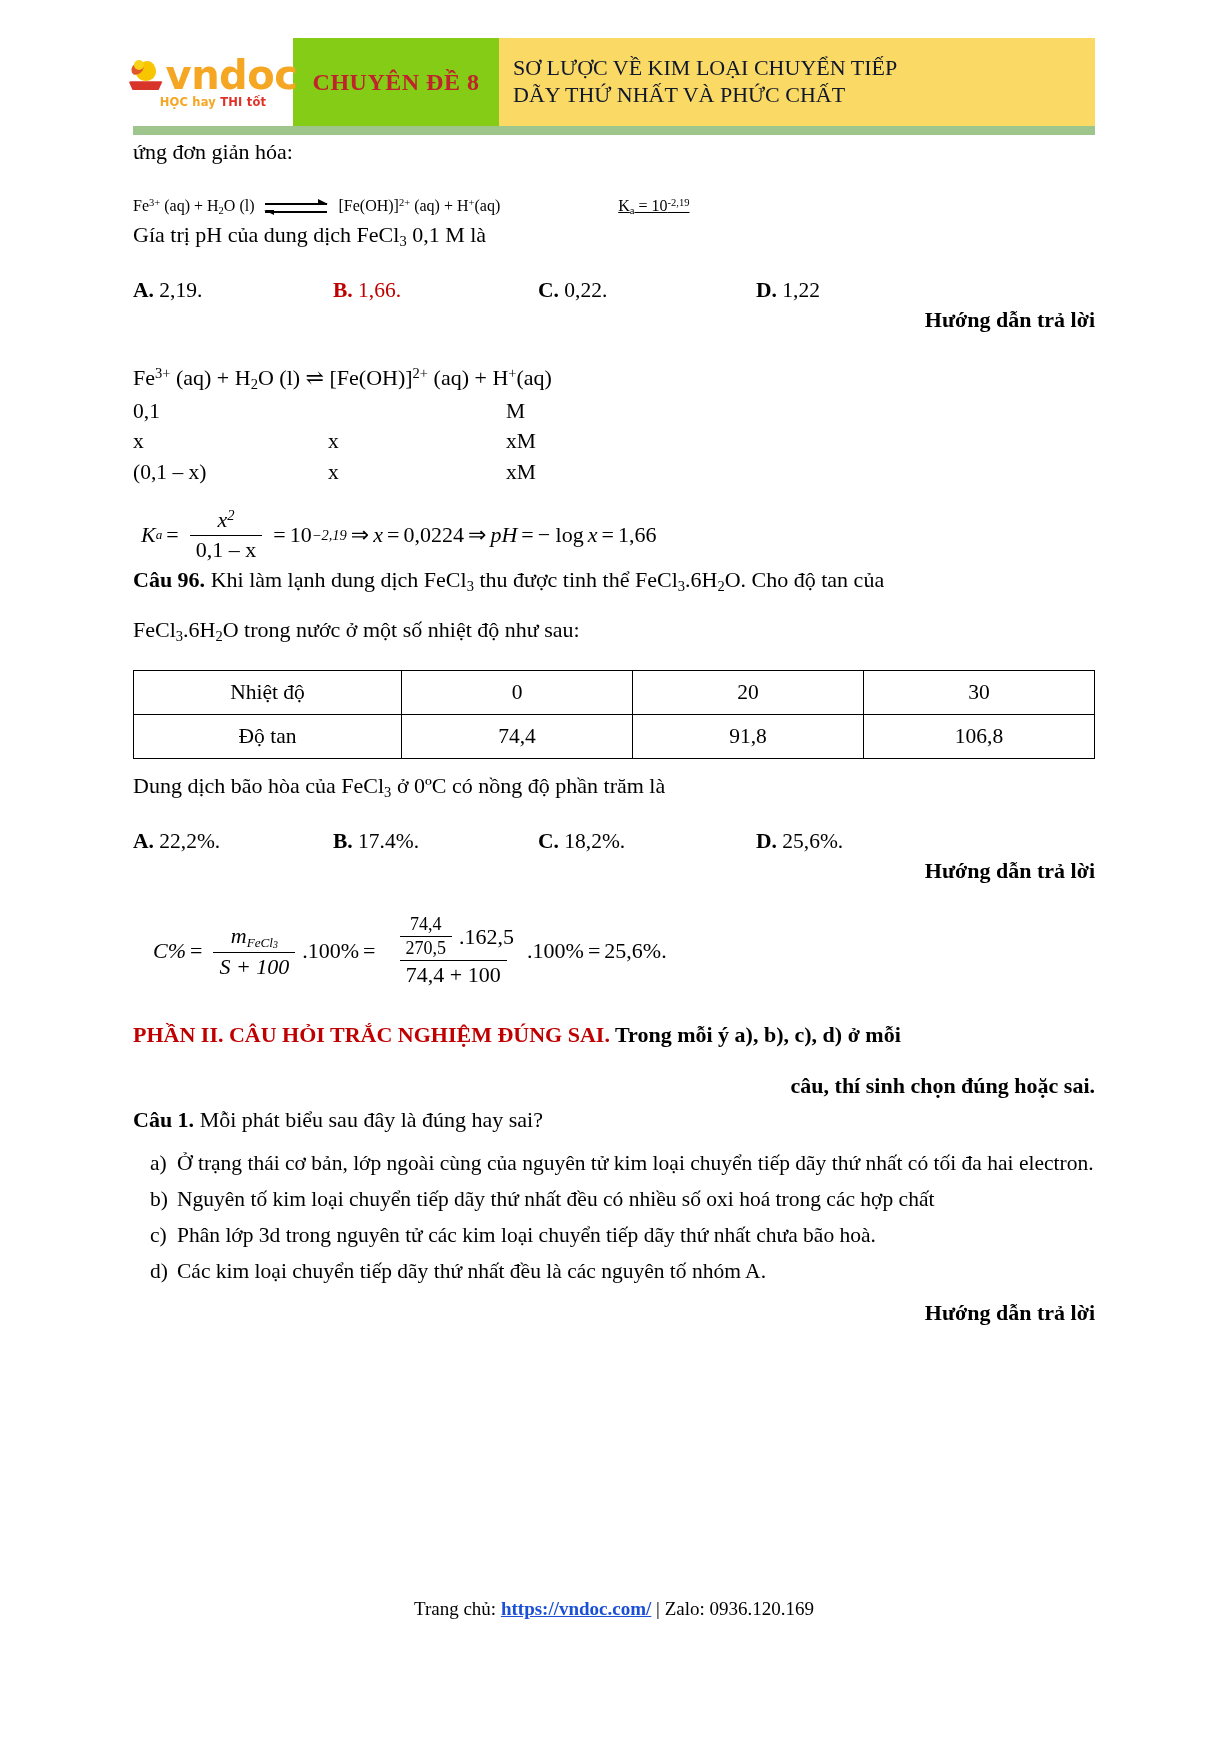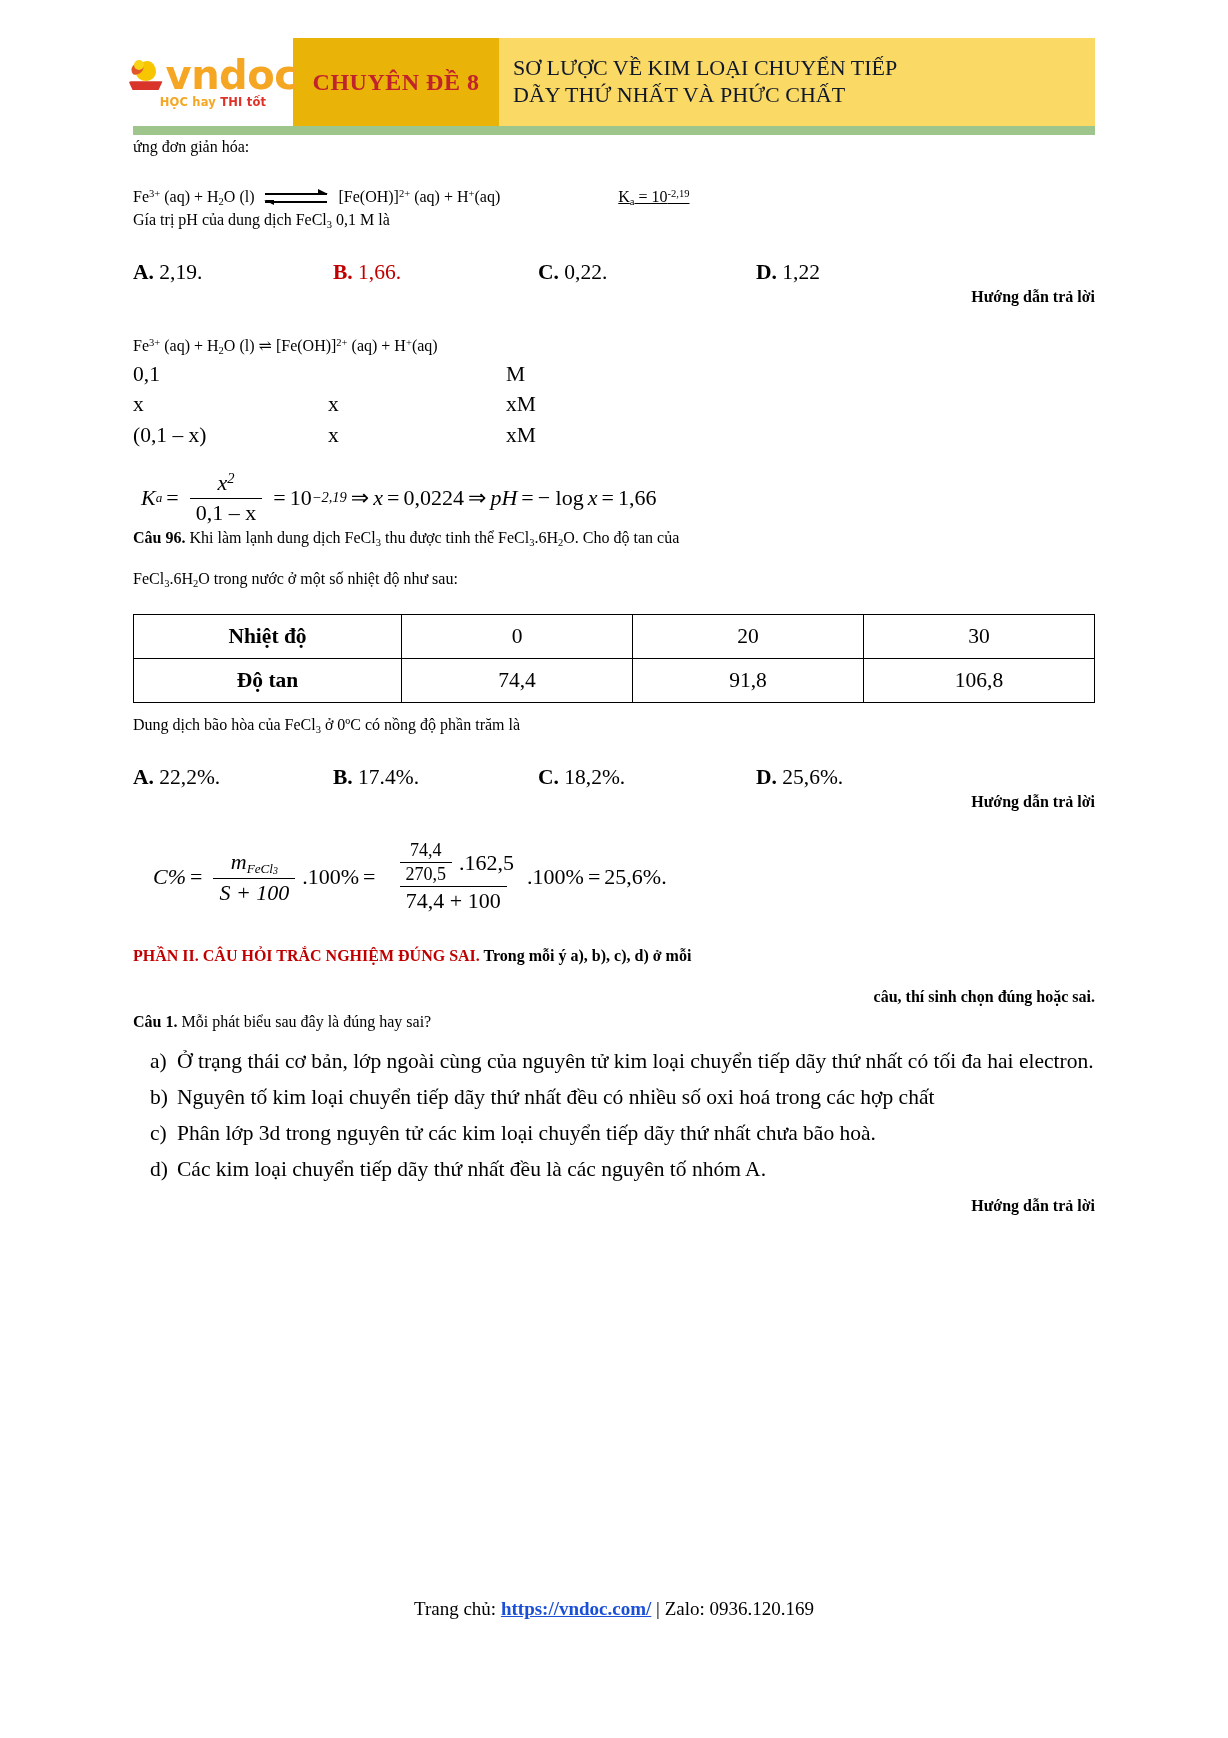--- a/index.html
+++ b/index.html
@@ -108,21 +108,21 @@
     font-weight: 700;
     font-size: 11.5px;
     letter-spacing: 0.2px;
     white-space: nowrap;
   }
   .logo-tag .t-orange { color: #f5a623; }
   .logo-tag .t-red { color: #e03127; }
 
   .header-chuyende {
     width: 206px;
-    background: #eab308;
+    background: #84cc16;
     display: flex;
     align-items: center;
     justify-content: center;
   }
   .header-chuyende span {
     font-family: "Liberation Serif", serif;
     font-weight: 700;
     font-size: 24px;
     color: #c0232b;
     letter-spacing: 0.5px;
@@ -154,21 +154,21 @@
   }
 
   
   .content {
     position: absolute;
     left: 133px;
     top: 135px;
     width: 962px;
   }
   p, div.txt {
-    font-size: 16px;
+    font-size: 22px;
     line-height: 1.55;
     margin: 0;
   }
   .b { font-weight: 700; text-align: right; }
   .red { color: #c00000; }
   .blue { color: #1f6fc4; }
   sub { font-size: 0.66em; vertical-align: -0.28em; }
   sup { font-size: 0.66em; vertical-align: 0.5em; }
 
   .line-gap-a { margin-top: 22px; }
@@ -272,21 +272,21 @@
     table-layout: fixed;
   }
   table.dt td, table.dt th {
     border: 1.4px solid #000;
     height: 44px;
     text-align: center;
     font-size: 21.5px;
     font-family: "Liberation Serif", serif;
     padding: 2px 4px;
   }
-  table.dt th { font-weight: 700; }
+  table.dt th { font-weight: 400; }
   table.dt .col-label { width: 268px; }
 
   
   .math-cpct {
     margin-top: 26px;
     margin-left: 20px;
     display: flex;
     align-items: center;
     font-family: "Liberation Serif", serif;
     font-size: 22px;

